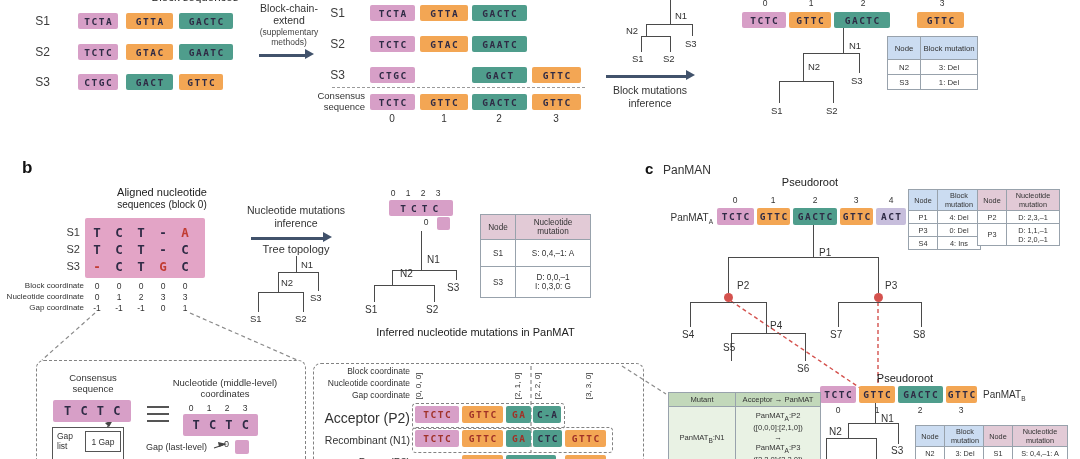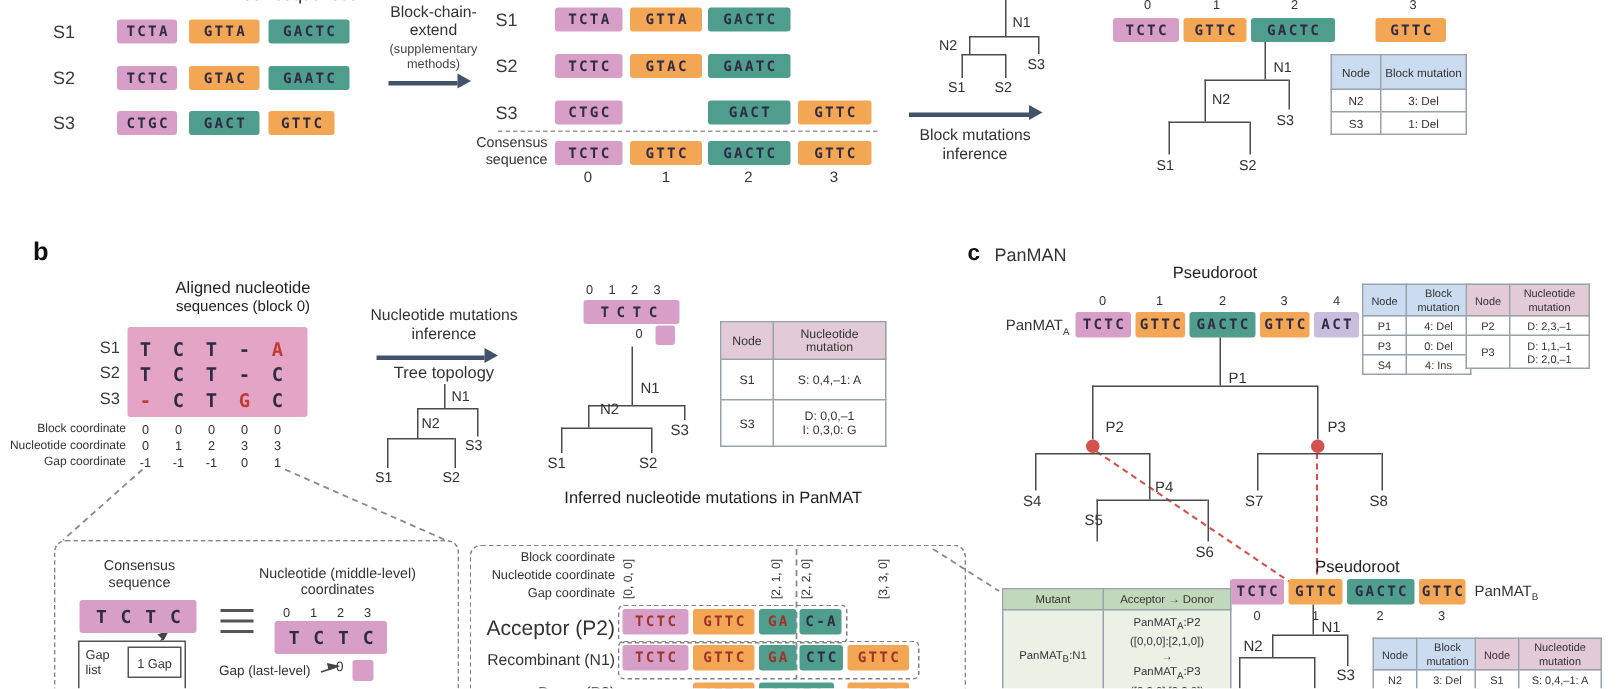--- a/index.html
+++ b/index.html
@@ -429,21 +429,21 @@
           <td style="height:13px">S1</td>
         <td>S: 0,4,–1: A</td>
         </tr>
   </tbody>
     </table>
 
   <table class="tbl" style="left:668px;top:392px;font-size:7.6px">
     <tbody>
         <tr>
           <th class="hg" style="width:62px;height:13px">Mutant</th>
-        <th class="hg" style="width:80px">Acceptor → Donor</th>
+        <th class="hg" style="width:80px">Acceptor → PanMAT</th>
         </tr>
     <tr>
       <td style="height:62px;background:#E9F2E4"><span>PanMAT</span><sub>B</sub><span>:N1</span></td>
       <td style="background:#E9F2E4;line-height:1.3">
         <div><span>PanMAT</span><sub>A</sub><span>:P2</span></div>
         <div>([0,0,0]:[2,1,0])</div>
         <div>→</div>
         <div><span>PanMAT</span><sub>A</sub><span>:P3</span></div>
         <div>([2,2,0]:[3,3,0])</div>
       </td>

